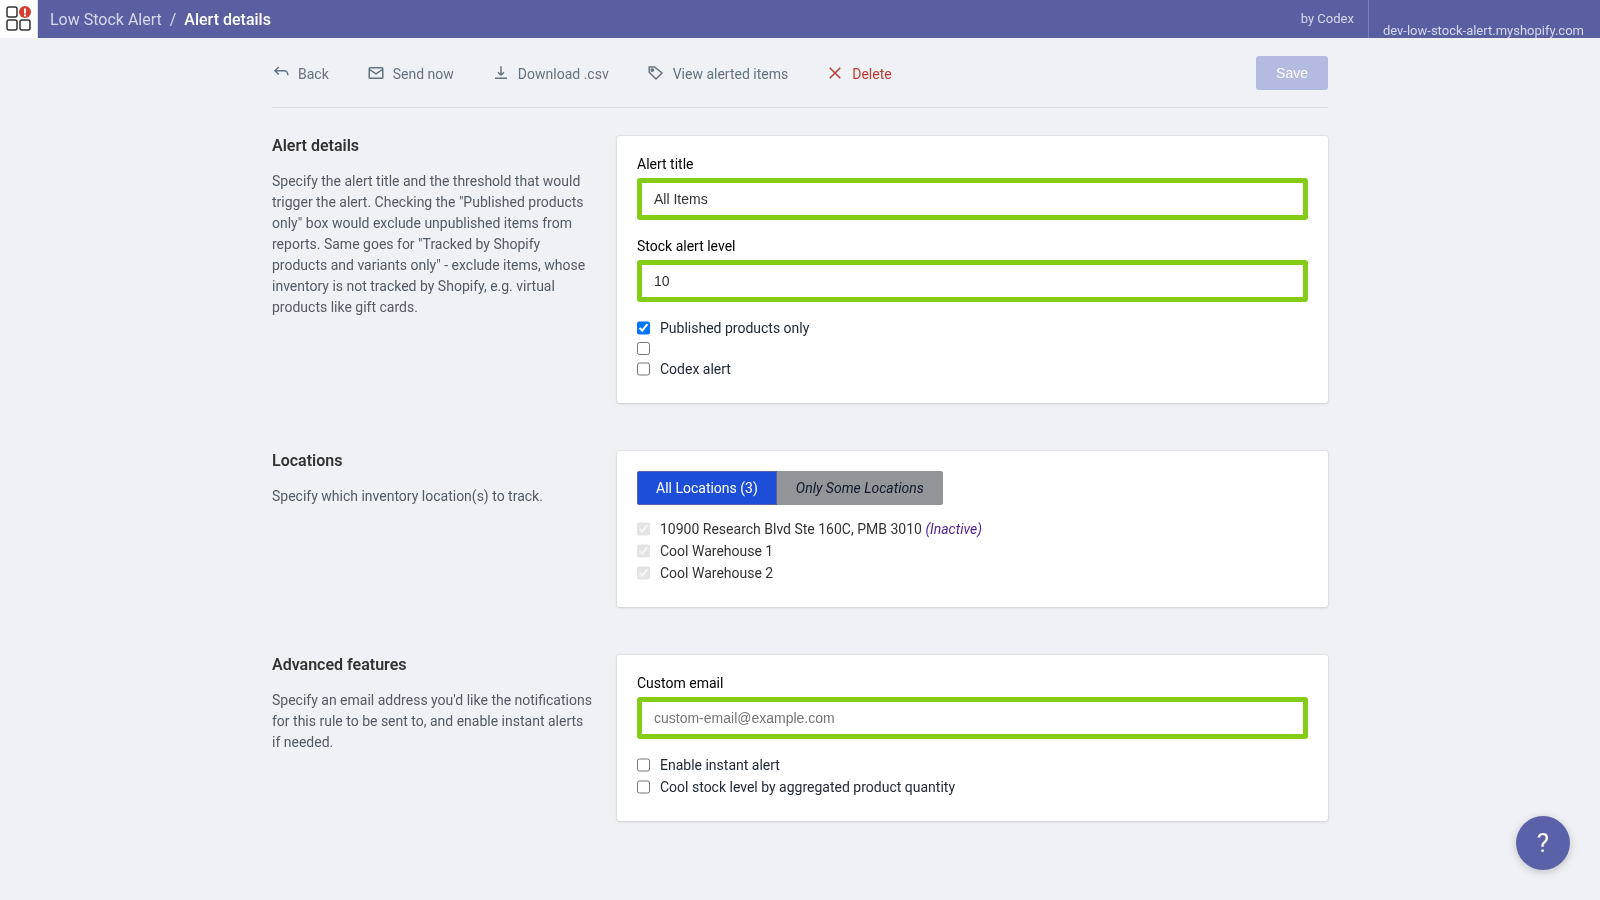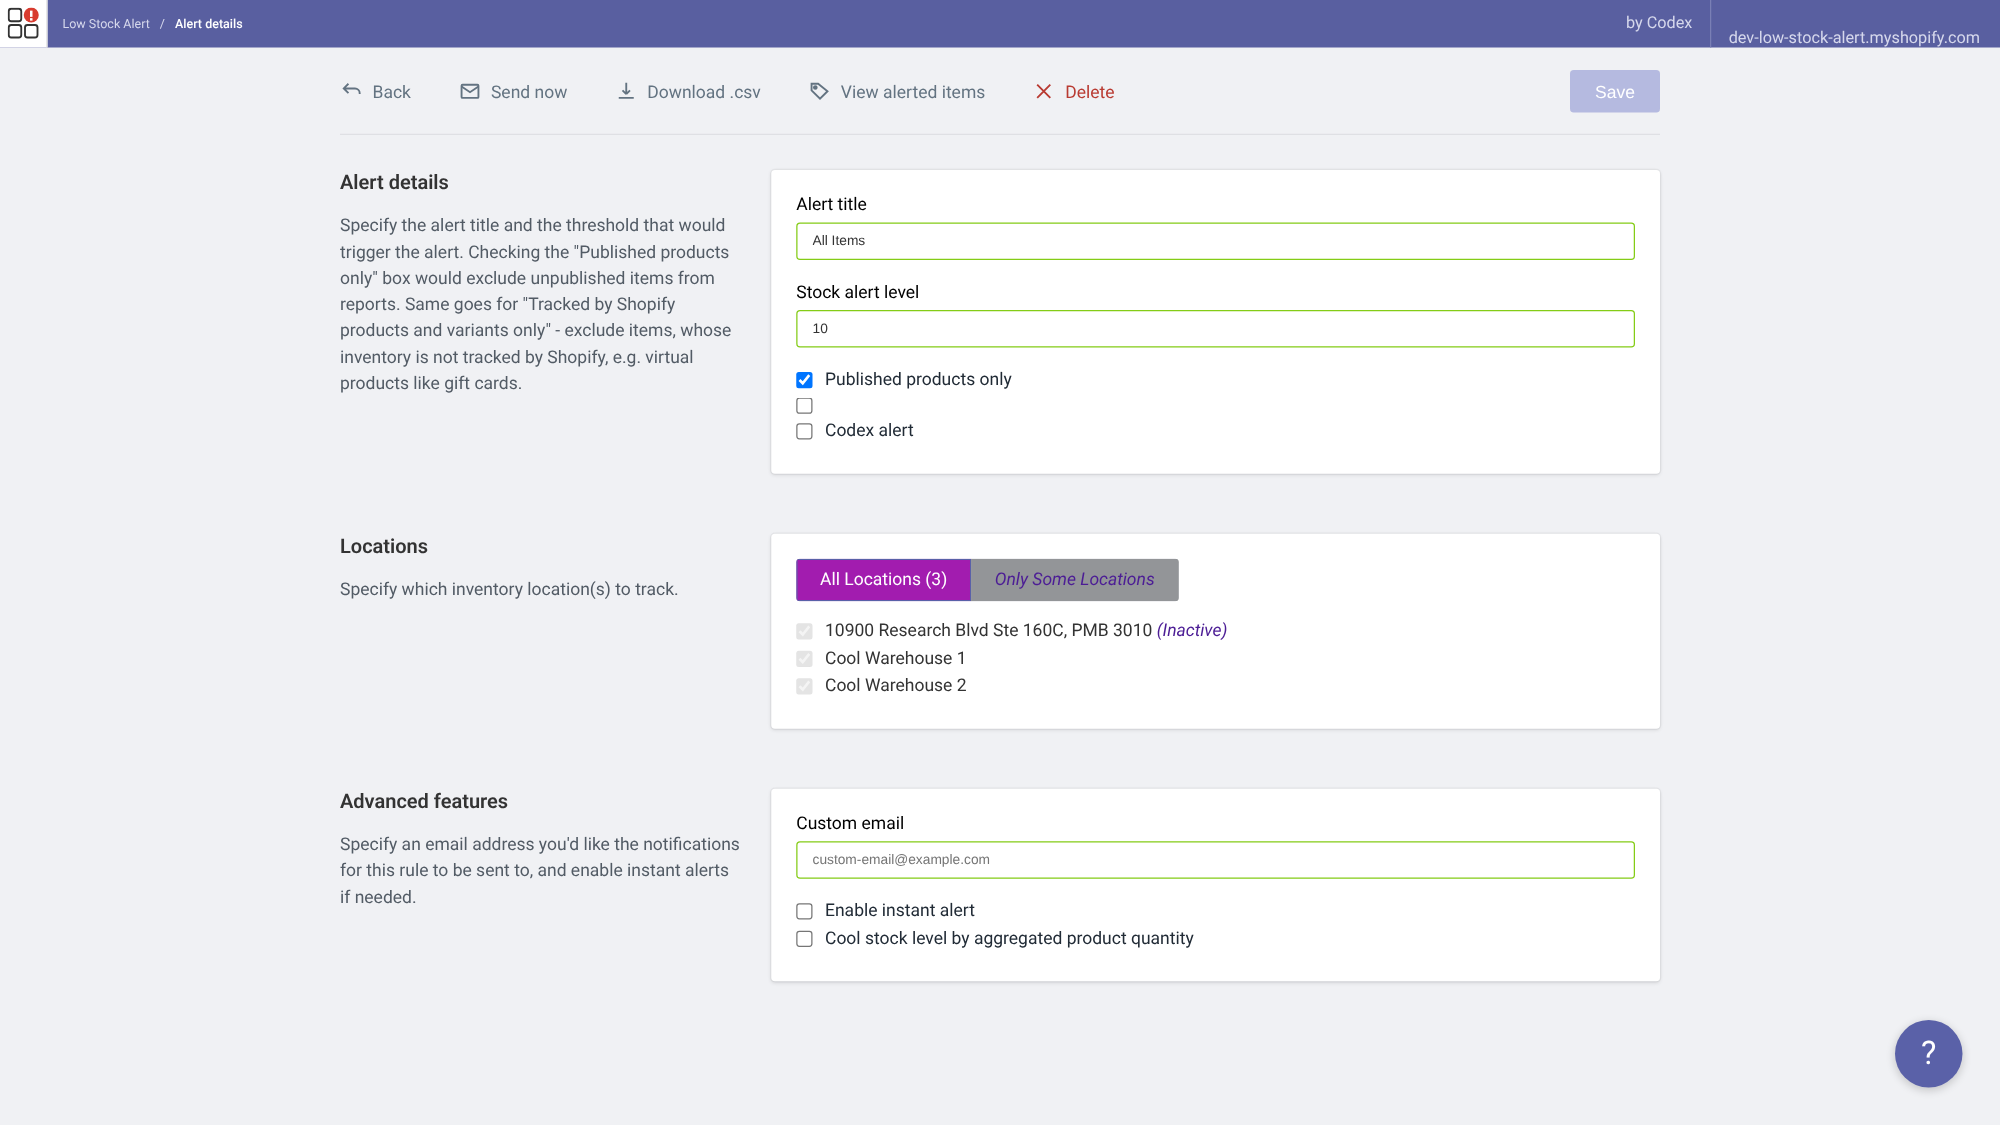--- a/index.html
+++ b/index.html
@@ -1,20 +1,20 @@
 <!DOCTYPE html>
 <html><head>
 <meta charset="utf-8">
 <style>
 *{box-sizing:border-box;margin:0;padding:0}
 body{font-family:-apple-system,BlinkMacSystemFont,"Segoe UI",Roboto,Helvetica,Arial,sans-serif;background:#f0f1f4;color:#212b36;font-size:14px;width:1600px;height:900px;overflow:hidden}
 .topbar{background:#595fa0;height:38px;display:flex;align-items:center;color:#fff;padding:0 16px 0 0}
 .app-icon{width:38px;height:38px;background:#fff;border-right:1px solid #e0e0e0;display:flex;align-items:center;justify-content:center;margin-right:12px}
 .app-icon svg{width:26px;height:26px}
-.breadcrumb{display:flex;align-items:center;font-size:10px}
+.breadcrumb{display:flex;align-items:center;font-size:16px}
 .breadcrumb-root{color:#d6d8ec}
 .breadcrumb-sep{color:#d6d8ec;margin:0 8px}
 .breadcrumb-current{color:#fff;font-weight:500}
 .spacer{flex:1}
 .topbar-right{display:flex;align-items:flex-end;font-size:13px}
 .bycodex{color:#d6d8ec;padding:0 14px;border-right:1px solid #7a7fb5;line-height:38px}
 .shopdomain{color:#d6d8ec;padding-left:14px}
 .page{max-width:1116px;margin:0 auto;padding:0 30px}
 .actionbar{display:flex;align-items:center;height:70px;border-bottom:1px solid #dfe0e4}
 .action{display:flex;align-items:flex-end;color:#637381;margin-right:38px;cursor:pointer;font-size:14px}
@@ -23,30 +23,30 @@
 .action.delete svg{stroke:#b93b32}
 .savebtn{margin-left:auto;background:#b5bae0;color:#fff;border:none;border-radius:3px;padding:9px 20px;font-size:14px;cursor:not-allowed}
 .section{display:flex;margin-top:28px}
 .left{width:345px;flex-shrink:0;padding-right:24px}
 .left h2{font-size:16px;font-weight:600;color:#333;margin-bottom:16px}
 .left p{font-size:14px;color:#525b65;line-height:1.5}
 .card{flex:1;background:#fff;border-radius:3px;box-shadow:0 0 0 1px rgba(63,63,68,0.05),0 1px 3px rgba(63,63,68,0.15);padding:20px}
 .field{margin-bottom:18px}
 .field:last-child{margin-bottom:0}
 .field label.lbl{display:block;font-size:14px;color:#000000;margin-bottom:6px}
-.field input[type=text]{width:100%;border:1px solid #84cc16;border-radius:3px;padding:8px 12px;font-size:11px;color:#333}
+.field input[type=text]{width:100%;border:5px solid #84cc16;border-radius:3px;padding:8px 12px;font-size:14px;color:#333}
 .checkline{display:flex;margin-bottom:6px}
 .checkline input{margin-right:10px}
 .checkline.disabled{color:#333}
 .checkline.disabled input{opacity:.6}
 .inactive{color:#4c1d95;font-style:italic}
 .tabs{display:inline-flex;border-radius:3px;overflow:hidden;margin-bottom:16px}
 .tab{padding:8px 18px;font-size:14px;cursor:pointer;border:1px solid #5a61a8}
-.tab.active{background:#a21caf;color:#fff}
-.tab.inactive{background:#939598;color:#4c1d95;border-color:#939598}
+.tab.active{background:#1d4ed8;color:#fff}
+.tab.inactive{background:#939598;color:#0f172a;border-color:#939598}
 .helpfab{position:fixed;right:30px;bottom:30px;width:54px;height:54px;border-radius:50%;background:#5a61a8;color:#fff;display:flex;align-items:center;justify-content:center;font-size:26px;box-shadow:0 2px 8px rgba(0,0,0,0.2);cursor:pointer}
 </style>
 </head>
 <body>
 
 <div class="topbar">
   <div class="app-icon">
     <svg viewBox="0 0 26 26">
         <rect x="1" y="1" width="10" height="10" rx="2" fill="#fff" stroke="#333" stroke-width="1.5"></rect>
         <rect x="1" y="14" width="10" height="10" rx="2" fill="#fff" stroke="#333" stroke-width="1.5"></rect>

